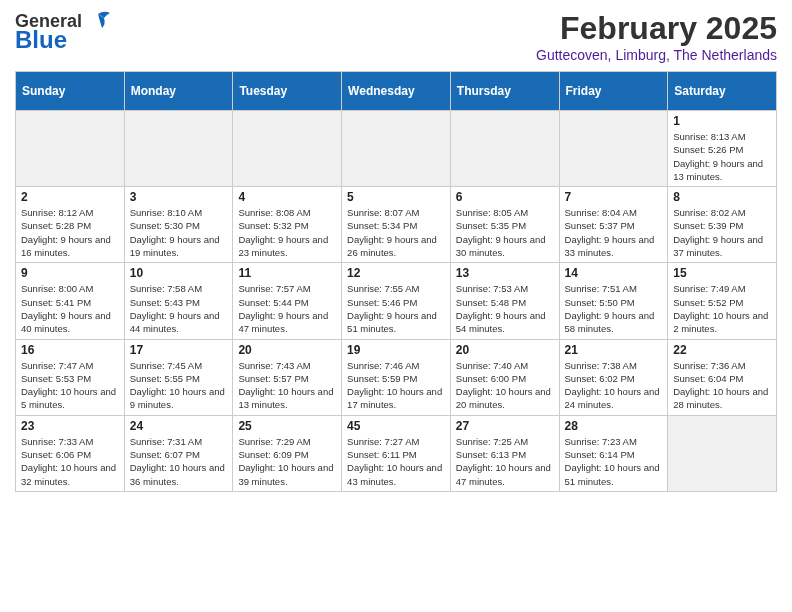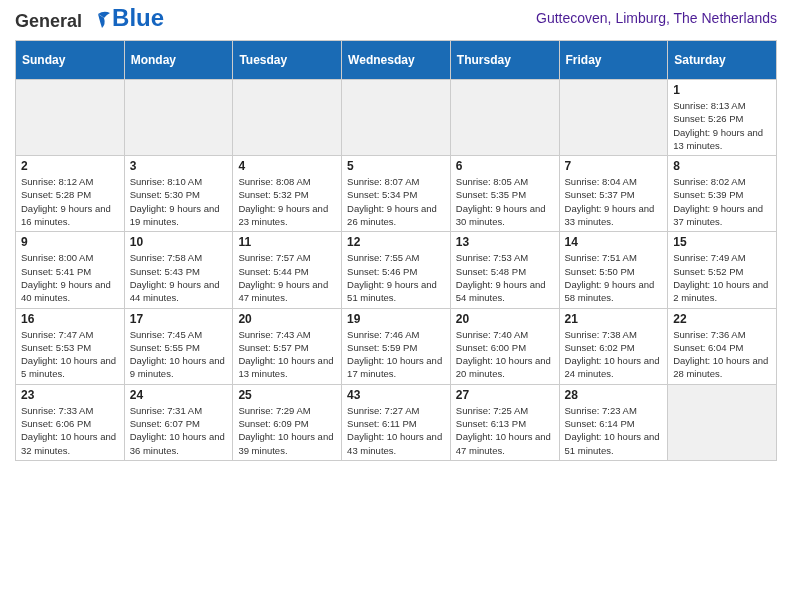--- a/index.html
+++ b/index.html
@@ -18,32 +18,33 @@
     .logo-area { display: flex; align-items: center; gap: 2px; }
     .logo-text-general { font-size: 18px; font-weight: bold; color: #333; line-height: 1; }
     .logo-text-blue { font-size: 24px; font-weight: bold; color: #1565c0; line-height: 1; }
   </style>
 </head>
 <body>
 
 <div class="page">
   <div class="header">
     <div class="logo-area">
-      <div style="display:flex;flex-direction:row;align-items:flex-end;">
+      <div style="display:flex;flex-direction:column;align-items:flex-end;">
         <div style="display:flex;align-items:center;">
           <span class="logo-text-general">General</span>
           <svg width="28" height="22" viewBox="0 0 28 22" style="margin-left:2px;">
             <path d="M14 4 Q20 0 26 3 Q22 5 20 8 Q18 6 14 4Z" fill="#1565c0"></path>
             <path d="M20 8 Q22 14 18 18 Q16 12 14 4 Q17 6 20 8Z" fill="#1565c0"></path>
           </svg>
         </div>
         <span class="logo-text-blue" style="align-self:flex-start;margin-top:-4px;">Blue</span>
       </div>
     </div>
     <div class="title-block">
+      <div class="main-title">February 2025</div>
       <div class="sub-title">Guttecoven, Limburg, The Netherlands</div>
     </div>
   </div>
 
   <table class="calendar">
     <thead>
       <tr>
       <th>Sunday</th>
           <th>Monday</th>
           <th>Tuesday</th>
@@ -213,21 +214,21 @@
 Sunset: 6:07 PM
 Daylight: 10 hours and 36 minutes.</div>
           </td>
           <td>
             <div class="day-num">25</div>
             <div class="day-info">Sunrise: 7:29 AM
 Sunset: 6:09 PM
 Daylight: 10 hours and 39 minutes.</div>
           </td>
           <td>
-            <div class="day-num">43</div>
+            <div class="day-num">45</div>
             <div class="day-info">Sunrise: 7:27 AM
 Sunset: 6:11 PM
 Daylight: 10 hours and 43 minutes.</div>
           </td>
           <td>
             <div class="day-num">27</div>
             <div class="day-info">Sunrise: 7:25 AM
 Sunset: 6:13 PM
 Daylight: 10 hours and 47 minutes.</div>
           </td>

